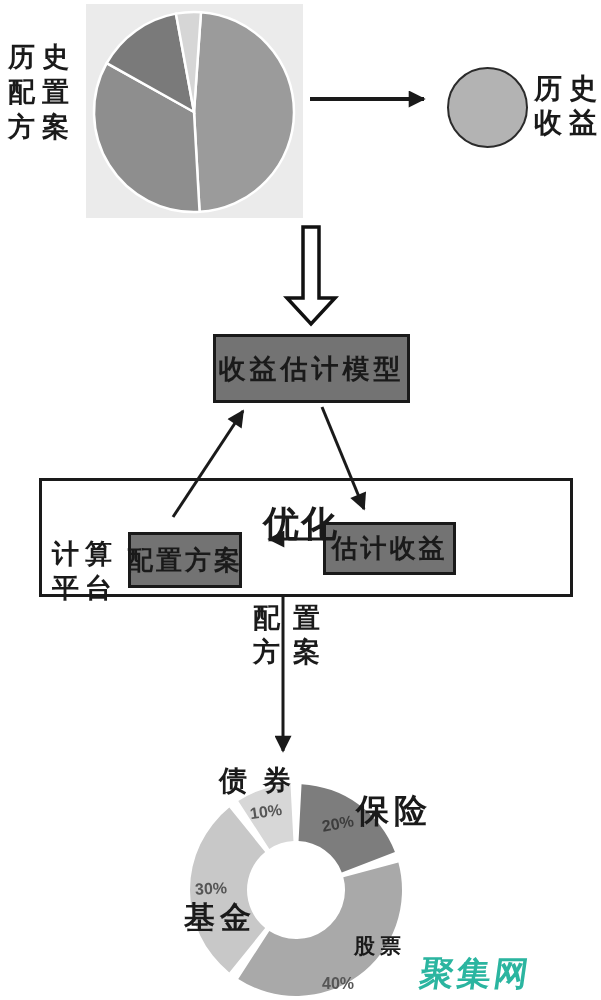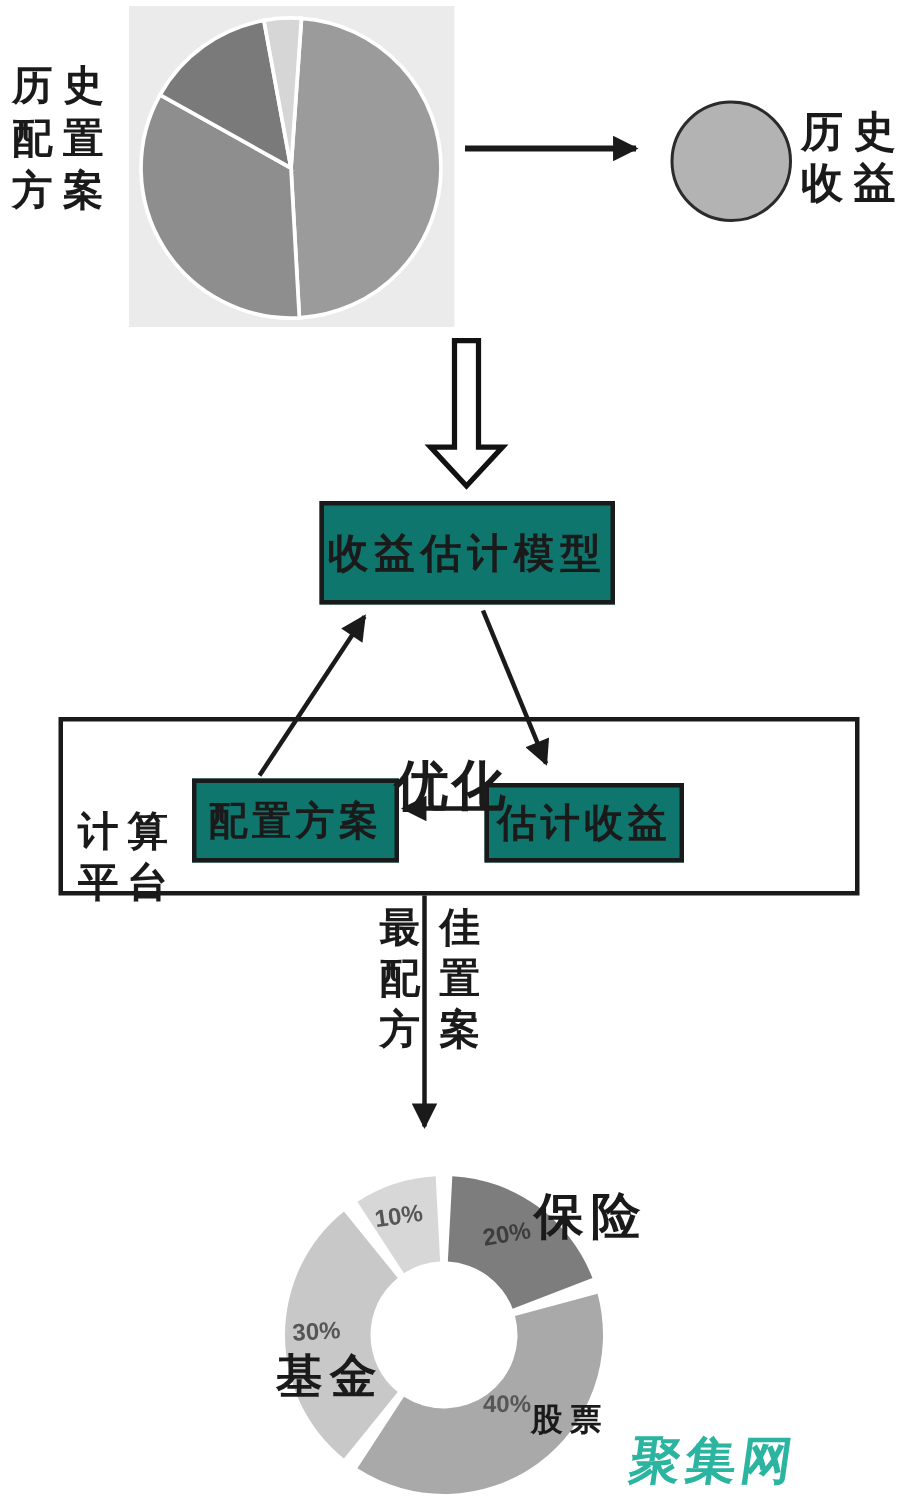--- a/index.html
+++ b/index.html
@@ -13,44 +13,44 @@
 
   
   #pie-panel { left:86px; top:4px; width:217px; height:214px; background:#ebebeb; }
 
   #lbl-hist-alloc { left:8px; top:40px; font-size:27px; line-height:35px; letter-spacing:7px; }
   #lbl-hist-return { left:534px; top:72px; font-size:28px; line-height:34px; letter-spacing:7px; }
 
   #hist-circle { left:447px; top:67px; width:81px; height:81px; border-radius:50%;
     background:#b3b3b3; border:2px solid #2b2b2b; }
 
-  .box { border:3px solid #1a1a1a; background:#0f766e; display:flex; align-items:center; justify-content:center; }
+  .box { border:3px solid #1a1a1a; background:#737373; display:flex; align-items:center; justify-content:center; }
   #model-box { left:213px; top:334px; width:197px; height:69px; font-size:27px; letter-spacing:4px; }
   #platform-box { left:39px; top:478px; width:534px; height:119px; background:transparent; }
   #lbl-platform { left:52px; top:491px; font-size:27px; line-height:34px; letter-spacing:6px;margin-top:46px; }
-  #alloc-box { left:128px; top:519px; width:138px; height:56px; font-size:26px; letter-spacing:3px; }
+  #alloc-box { left:128px; top:532px; width:114px; height:56px; font-size:26px; letter-spacing:3px; }
   #est-box { left:323px; top:522px; width:133px; height:53px; font-size:26px; letter-spacing:3px; }
   #lbl-optimize { left:263px; top:500px; font-size:36px; letter-spacing:2px; }
 
   #lbl-best { left:240px; top:601px; width:86px; text-align:center; font-size:27px;
     line-height:34px; letter-spacing:13px; padding-left:13px; }
 
   
   .donut-lbl { font-weight:600; }
   #lbl-bond   { left:219px; top:762px; font-size:28px; letter-spacing:16px; }
   #lbl-insur  { left:356px; top:789px; font-size:33px; letter-spacing:5px; }
   #lbl-fund   { left:184px; top:897px; font-size:31px; letter-spacing:5px; }
   #lbl-stock  { left:354px; top:932px; font-size:21px; letter-spacing:5px; }
 
   .pct { width:44px; text-align:center; font-family:"Liberation Sans","DejaVu Sans",sans-serif;
     font-weight:bold; font-size:16px; color:#565656; }
   #pct-bond  { left:244px; top:803px; transform:rotate(-8deg); }
   #pct-insur { left:316px; top:815px; transform:rotate(-10deg); color:#3d3d3d; }
   #pct-fund  { left:189px; top:880px; transform:rotate(-3deg); }
-  #pct-stock { left:316px; top:928px; }
+  #pct-stock { left:316px; top:975px; }
 
   #watermark { left:420px; top:951px; font-family:"Liberation Sans","DejaVu Sans",sans-serif;
     font-weight:800; font-size:34px; letter-spacing:3px; color:#2bb5a0; transform:skewX(-8deg); }
 
   svg { position:absolute; left:0; top:0; }
   #arrows { pointer-events:none; }
 </style>
 </head>
 <body>
 
@@ -89,32 +89,32 @@
 
   <div class="abs box" id="alloc-box">
     <span class="cn">配置方案</span>
   </div>
   <div class="abs box" id="est-box">
     <span class="cn">估计收益</span>
   </div>
   <div class="abs cn" id="lbl-optimize">优化</div>
 
   <div class="abs cn" id="lbl-best">
-    <div>最佳</div>
     <div>配置</div>
     <div>方案</div>
   </div>
 
   <svg class="abs" id="donut" width="232" height="232" viewBox="0 0 232 232" style="left:180px; top:774px;">
       <path d="M121.54761136175206,10.145269316015174 A106 106 0 0 1 214.95952520870338,78.01299734819817 L161.7454408983629,98.4399704722803 A49 49 0 0 0 118.56446185590426,67.06715279702588 Z" fill="#7d7d7d"></path>
       <path d="M218.38813758664122,88.5651812191328 A106 106 0 0 1 58.26826228840713,204.89908020221492 L89.31268728426367,157.09485782932578 A49 49 0 0 0 163.33036548816435,103.31786678997648 Z" fill="#a9a9a9"></path>
       <path d="M49.292038548717244,198.37747191443893 A106 106 0 0 1 49.29203854871726,33.62252808556106 L85.16330083855797,77.91984788860842 A49 49 0 0 0 85.16330083855797,154.08015211139158 Z" fill="#c8c8c8"></path>
       <path d="M58.26826228840714,27.100919797785053 A106 106 0 0 1 110.4523886382479,10.145269316015174 L113.43553814409573,67.06715279702588 A49 49 0 0 0 89.31268728426367,74.90514217067422 Z" fill="#d7d7d7"></path>
     </svg>
 
+  <div class="abs cn donut-lbl" id="lbl-bond">债券</div>
   <div class="abs cn donut-lbl" id="lbl-insur">保险</div>
   <div class="abs cn donut-lbl" id="lbl-fund">基金</div>
   <div class="abs cn donut-lbl" id="lbl-stock">股票</div>
 
   <div class="abs pct" id="pct-bond">10%</div>
   <div class="abs pct" id="pct-insur">20%</div>
   <div class="abs pct" id="pct-fund">30%</div>
   <div class="abs pct" id="pct-stock">40%</div>
 
   <div class="abs" id="watermark">聚集网</div>

